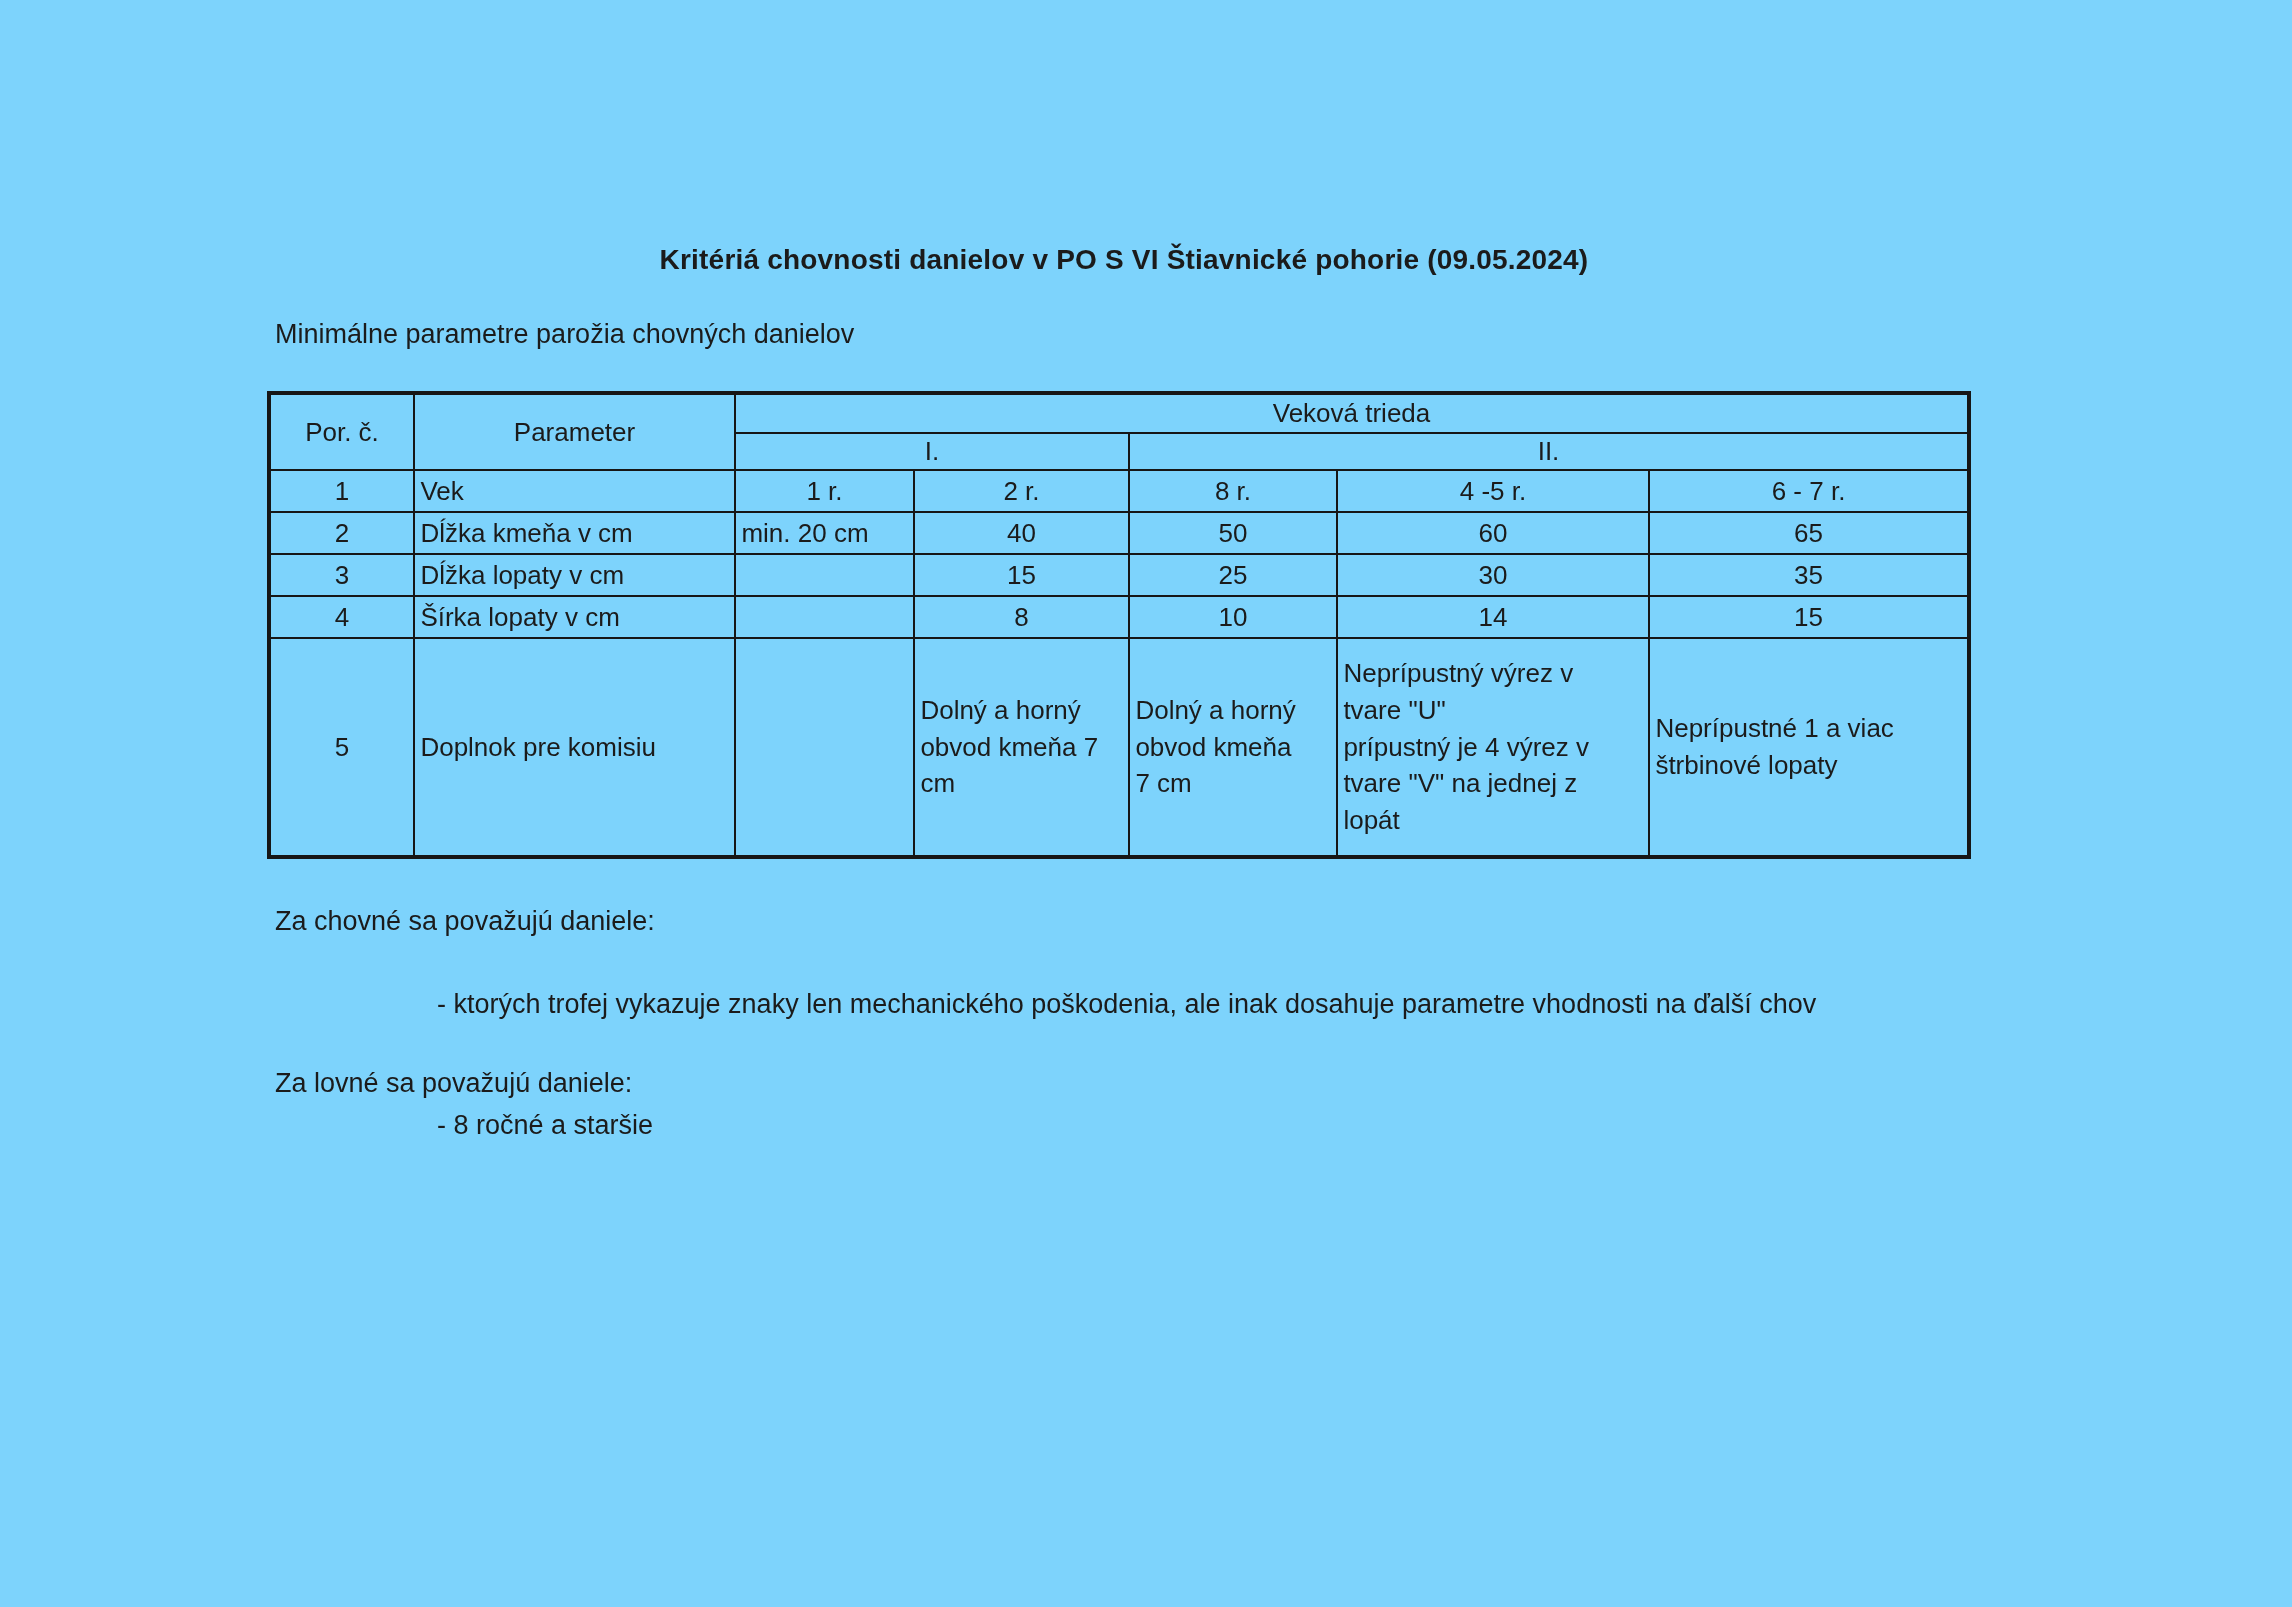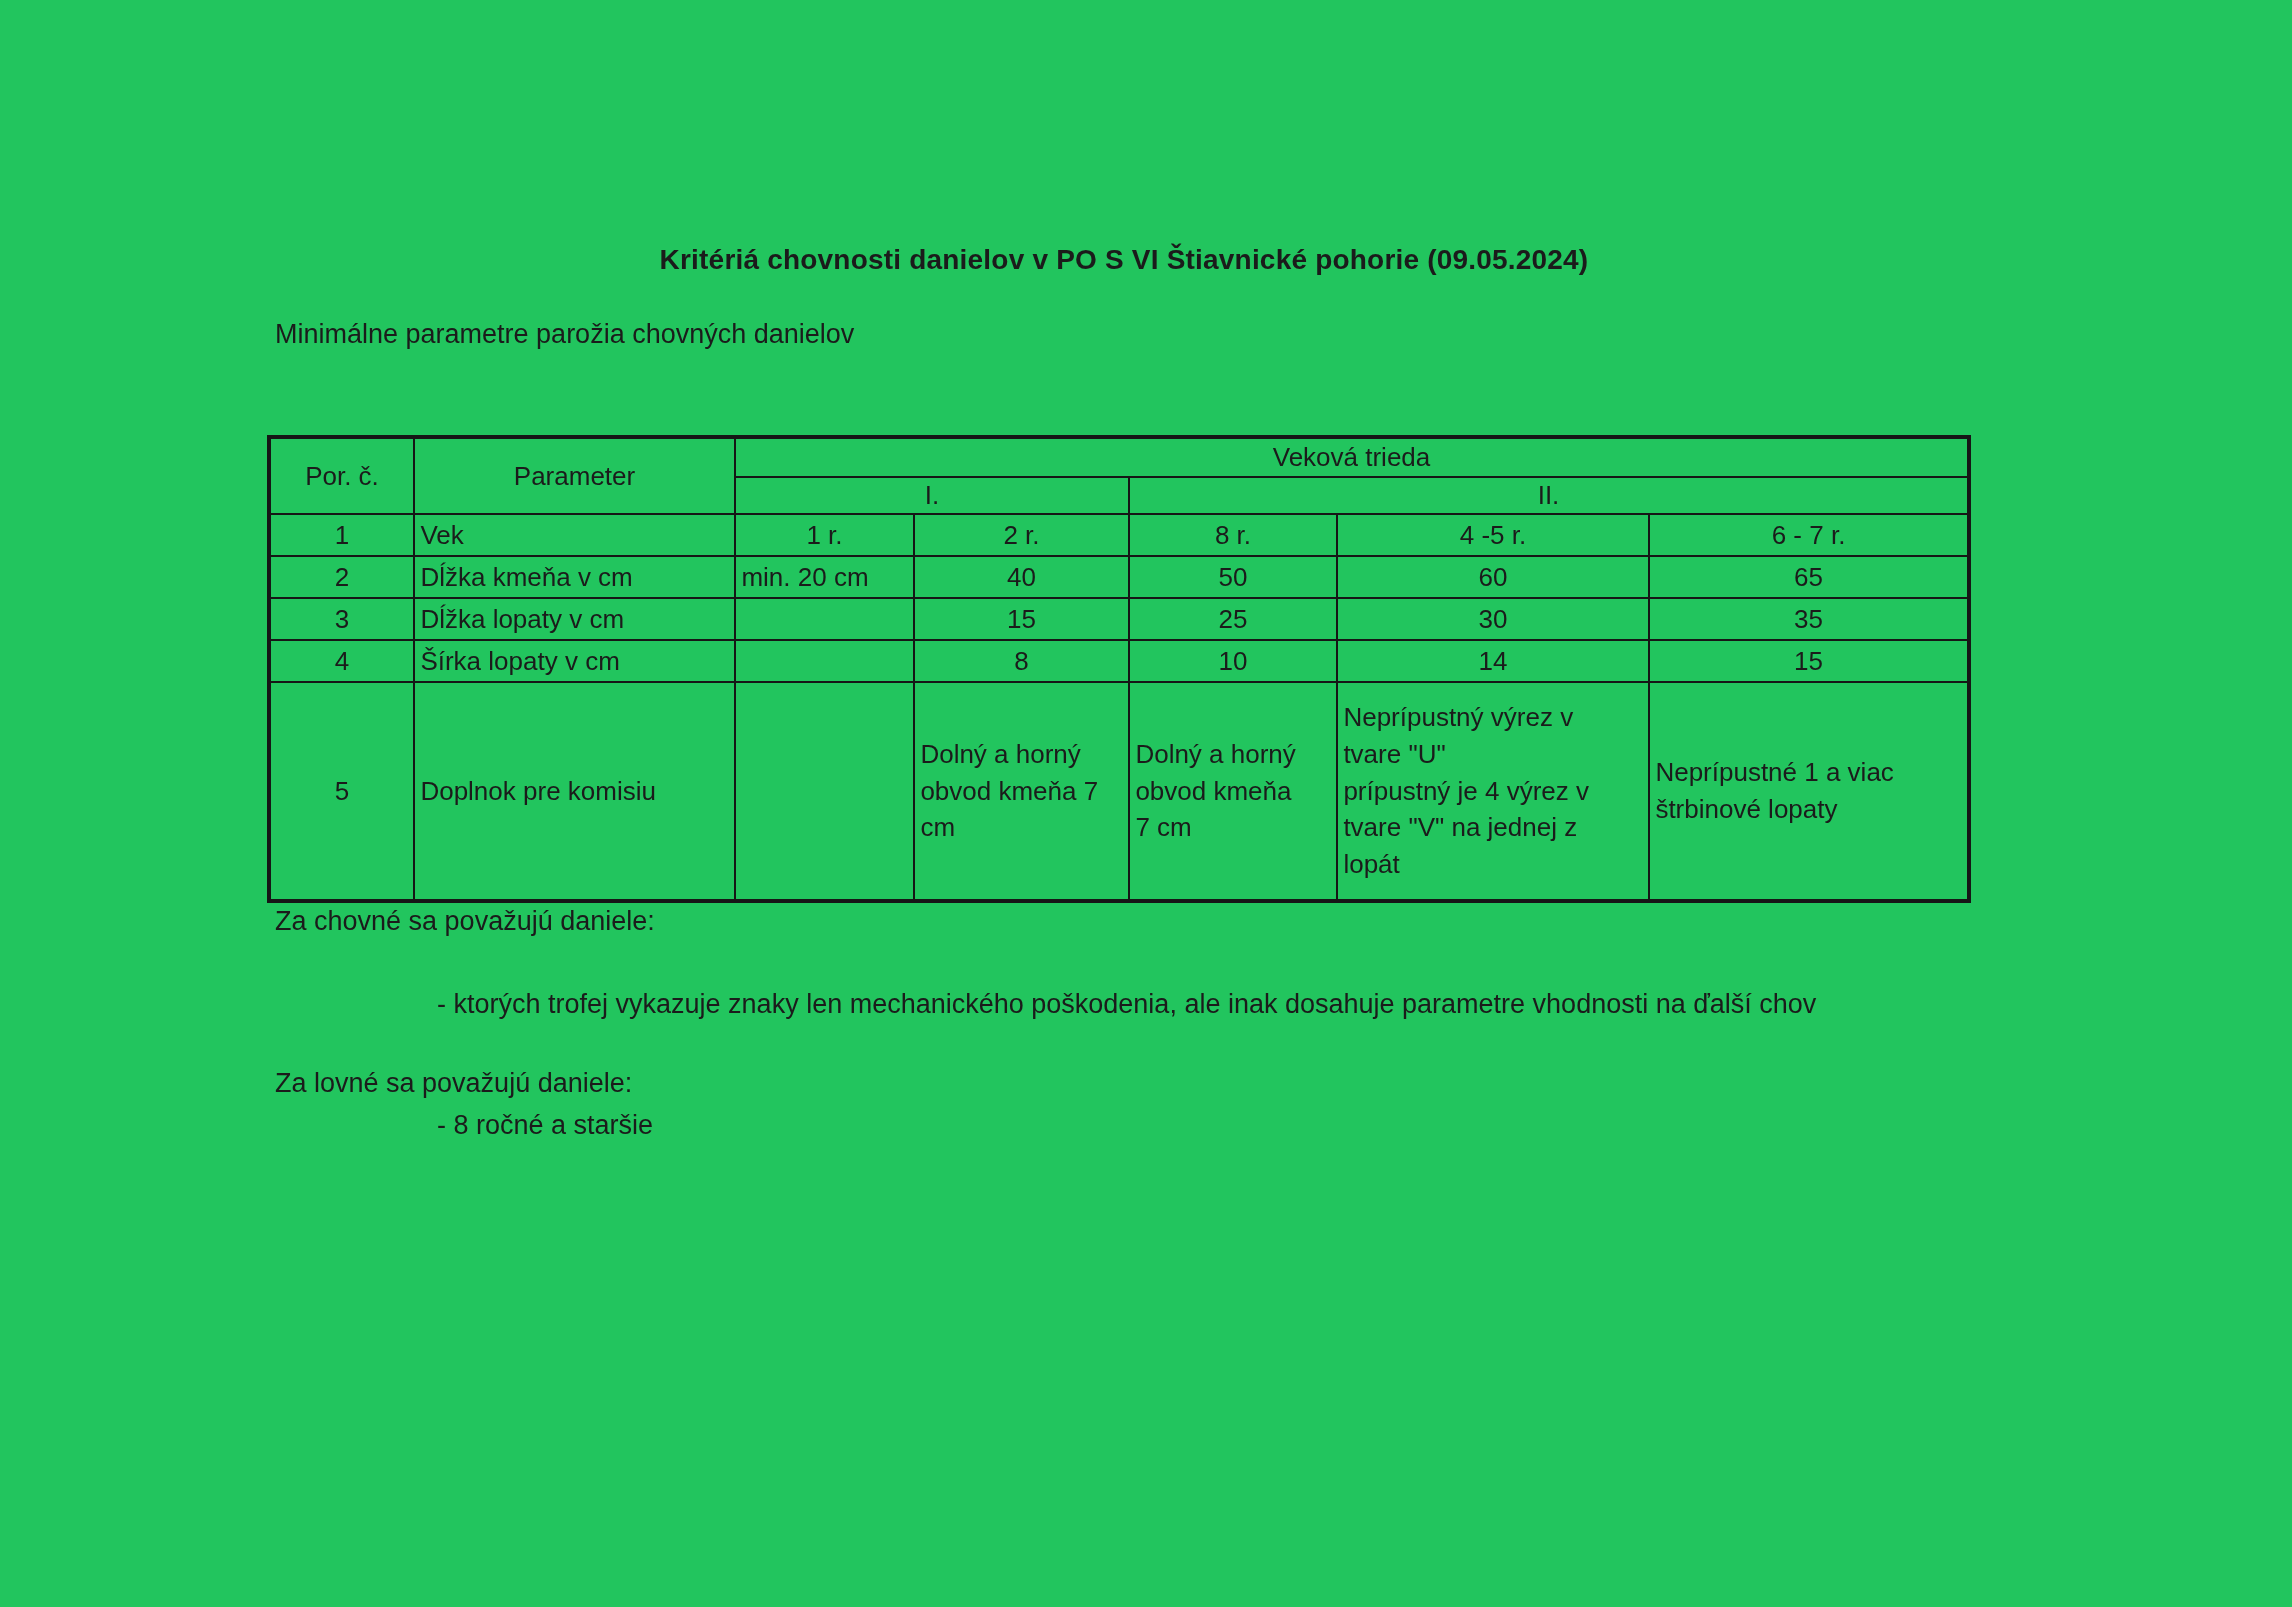--- a/index.html
+++ b/index.html
@@ -1,37 +1,36 @@
 <!DOCTYPE html>
 <html style="font-size:14.3px"><head>
 <meta charset="utf-8">
 <style>
   html,body{margin:0;padding:0;background:#ffffff;}
   .page{
     position:relative;
     width:2293px;height:1608px;
-    background:#22c55e;
+    background:#7dd3fc;
     font-family:"Liberation Sans", sans-serif;
     color:#1b1b1b;
     overflow:hidden;
   }
   .title{
     position:absolute;top:244px;left:0;width:2248px;
     text-align:center;
     font-size:28px;font-weight:bold;letter-spacing:0.2px;
   }
   .subtitle{
     position:absolute;top:319px;left:275px;
     font-size:27px;
   }
   .table-wrap{position:absolute;top:391px;left:267px;}
   table.criteria{
     border-collapse:collapse;table-layout:fixed;width:1699px;
     border:4.5px solid #161616;
-    margin-top:44px;
   }
   table.criteria td{
     border:2.7px solid #161616;
     font-size:26px;
     padding:1.8px 5.4px;
     vertical-align:middle;
     overflow:hidden;
   }
   td.center{text-align:center;}
   td.left{text-align:left;padding-left:7.2px;}

